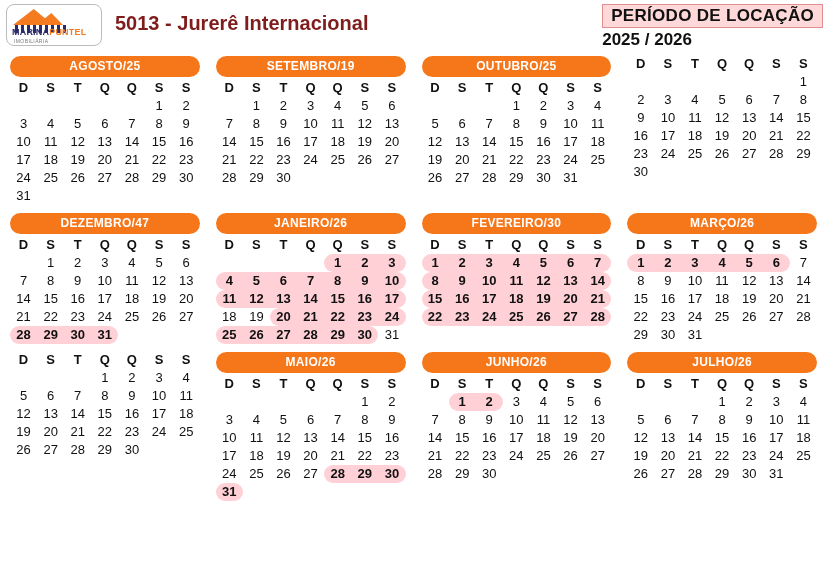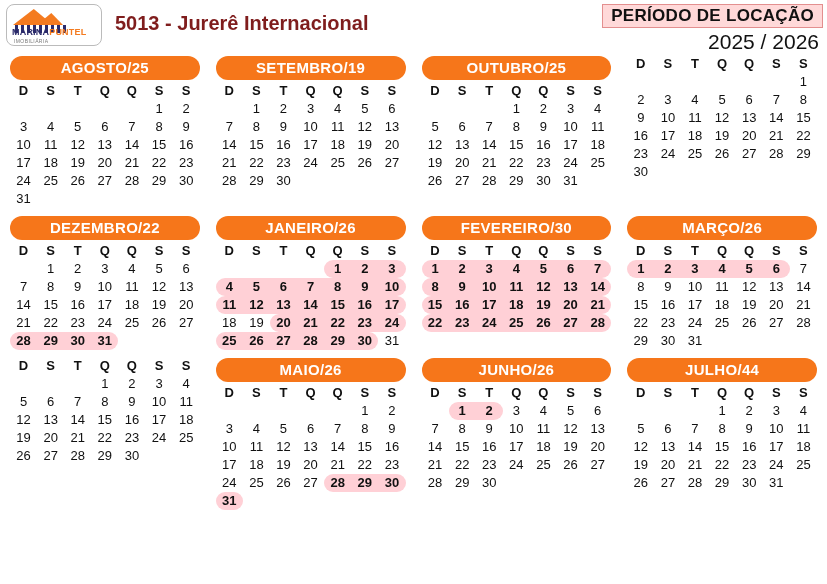--- a/index.html
+++ b/index.html
@@ -88,42 +88,42 @@
     border: 1px solid #e38f8f;
     color: #111111;
     font-size: 17px;
     font-weight: bold;
     padding: 1px 8px;
     letter-spacing: .3px;
     white-space: nowrap;
   }
   .period-years {
     margin-top: 2px;
-    font-size: 21px;
-    font-weight: normal;
+    font-size: 17px;
+    font-weight: bold;
     color: #111111;
-    text-align: right;
+    text-align: left;
     padding-right: 4px;
   }
 
   
   .grid {
     position: relative;
     padding: 0 4px;
     display: grid;
     grid-template-columns: repeat(4, 1fr);
     gap: 0 4px;
   }
   .row-sep { height: 8px; grid-column: 1 / -1; }
 
   .month { padding: 0 6px; }
   .month-name {
     background: #f6761a;
     color: #ffffff;
-    font-size: 15px;
+    font-size: 12px;
     font-weight: bold;
     text-align: center;
     border-radius: 12px;
     padding: 3px 0 4px 0;
     letter-spacing: .3px;
     margin-bottom: 3px;
     white-space: nowrap;
   }
   table.cal {
     width: 100%;
@@ -440,21 +440,21 @@
               <td class="empty">&nbsp;</td>
               <td class="empty">&nbsp;</td>
               <td class="empty">&nbsp;</td>
               <td class="empty">&nbsp;</td>
             </tr>
           </tbody>
         </table>
       </div>
       <div class="row-sep"></div>
       <div class="month">
-        <div class="month-name">DEZEMBRO/22</div>
+        <div class="month-name">DEZEMBRO/47</div>
         <table class="cal">
           <thead>
             <tr>
               <th>D</th>
               <th>S</th>
               <th>T</th>
               <th>Q</th>
               <th>Q</th>
               <th>S</th>
               <th>S</th>
@@ -881,21 +881,21 @@
               <td>30</td>
               <td class="empty">&nbsp;</td>
               <td class="empty">&nbsp;</td>
               <td class="empty">&nbsp;</td>
               <td class="empty">&nbsp;</td>
             </tr>
           </tbody>
         </table>
       </div>
       <div class="month">
-        <div class="month-name">JULHO/44</div>
+        <div class="month-name">JULHO/26</div>
         <table class="cal">
           <thead>
             <tr>
               <th>D</th>
               <th>S</th>
               <th>T</th>
               <th>Q</th>
               <th>Q</th>
               <th>S</th>
               <th>S</th>

